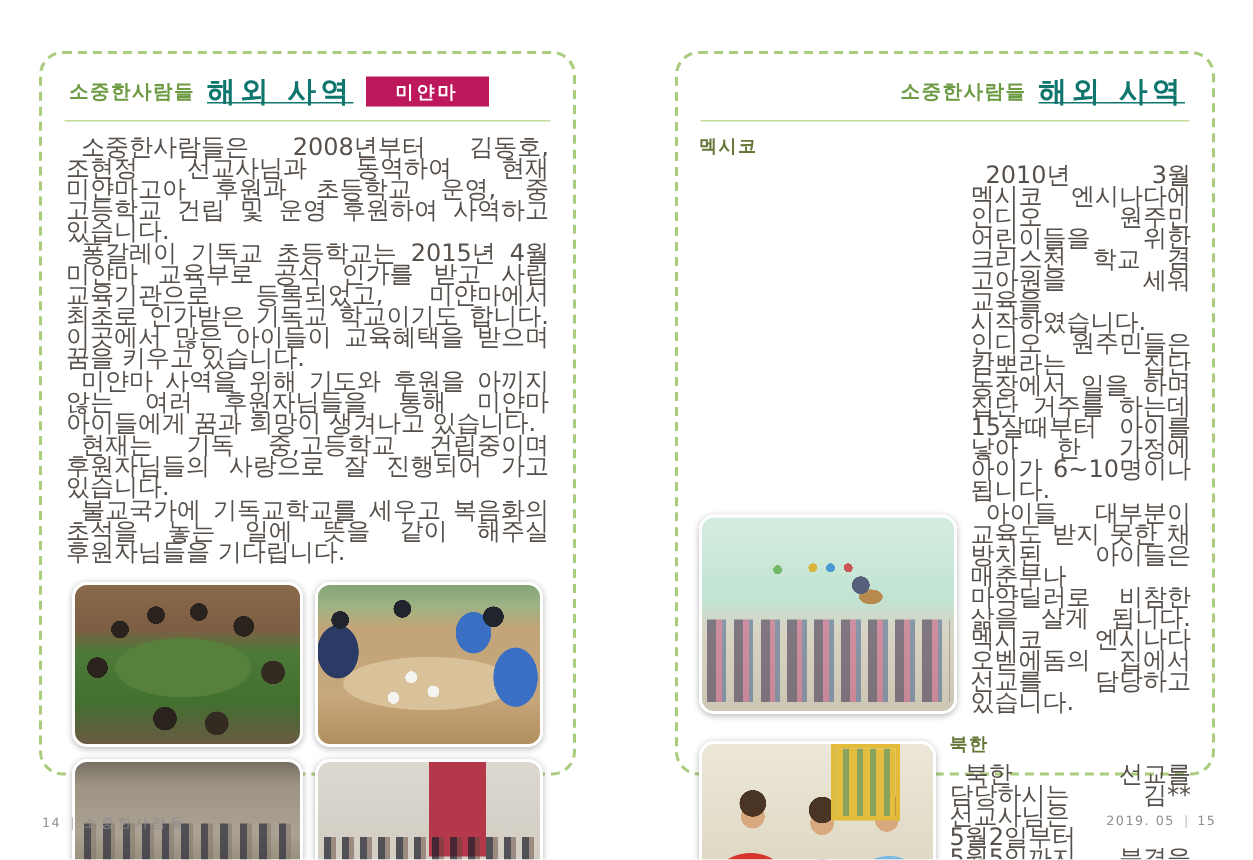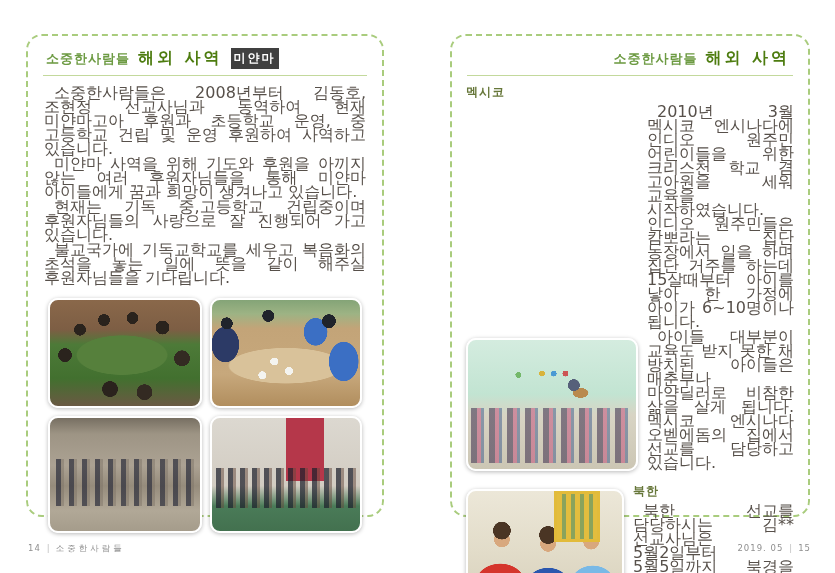--- a/index.html
+++ b/index.html
@@ -16,24 +16,24 @@
     border:2px dashed #a9cc7d;border-radius:16px;
     padding:10px 12px;background:#ffffff;
   }
   .page-left{left:26px;width:358px;}
   .page-right{left:450px;width:360px;}
 
   
   .page-header{display:flex;align-items:center;gap:8px;padding:2px 4px 0 6px;}
   .page-header.right{justify-content:flex-end;padding-right:6px;}
   .brand{color:#6d9b43;font-size:13px;font-weight:600;letter-spacing:1px;}
-  .title{color:#4d7c0f;font-size:16px;font-weight:800;letter-spacing:3px;}
+  .title{color:#0f766e;font-size:19px;font-weight:800;letter-spacing:3px;text-decoration:underline;}
   .badge{
-    background:#404040;color:#ffffff;font-size:12px;font-weight:700;
-    padding:3px 3px;letter-spacing:2px;line-height:1.2;
+    background:#be185d;color:#ffffff;font-size:12px;font-weight:700;
+    padding:3px 20px;letter-spacing:2px;line-height:1.2;
   }
   .rule{height:1px;background:#c3d99c;margin:6px 3px 8px 3px;}
 
   
   .para{
     margin:0 0 1px 0;font-size:16px;line-height:14px;color:#57504a;
     text-align:justify;text-indent:10px;word-break:keep-all;
   }
   .body-text{padding:2px 4px 0 4px;}
 
@@ -179,20 +179,21 @@
   <section class="page page-left">
     <header class="page-header">
       <span class="brand">소중한사람들</span>
       <span class="title">해외 사역</span>
       <span class="badge">미얀마</span>
     </header>
     <div class="rule"></div>
 
     <div class="body-text">
       <p class="para">소중한사람들은 2008년부터 김동호, 조현정 선교사님과 동역하여 현재 미얀마고아 후원과 초등학교 운영, 중 고등학교 건립 및 운영 후원하여 사역하고 있습니다.</p>
+      <p class="para">퐁갈레이 기독교 초등학교는 2015년 4월 미얀마 교육부로 공식 인가를 받고 사립 교육기관으로 등록되었고, 미얀마에서 최초로 인가받은 기독교 학교이기도 합니다. 이곳에서 많은 아이들이 교육혜택을 받으며 꿈을 키우고 있습니다.</p>
       <p class="para">미얀마 사역을 위해 기도와 후원을 아끼지 않는 여러 후원자님들을 통해 미얀마 아이들에게 꿈과 희망이 생겨나고 있습니다.</p>
       <p class="para">현재는 기독 중,고등학교 건립중이며 후원자님들의 사랑으로 잘 진행되어 가고 있습니다.</p>
       <p class="para">불교국가에 기독교학교를 세우고 복음화의 초석을 놓는 일에 뜻을 같이 해주실 후원자님들을 기다립니다.</p>
     </div>
 
     <div class="photo-grid">
       <div class="photo ph-m1"></div>
       <div class="photo ph-m2"></div>
       <div class="photo ph-m3"></div>
       <div class="photo ph-m4"></div>

